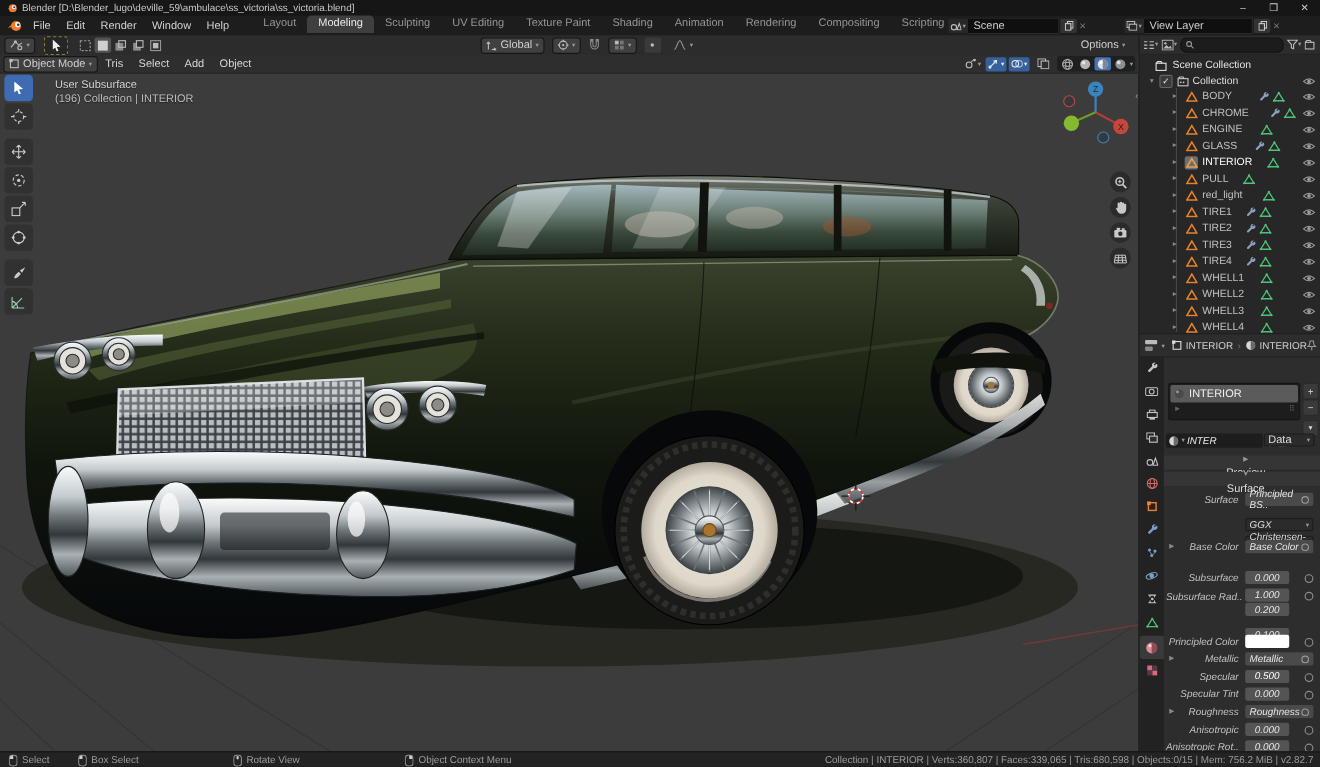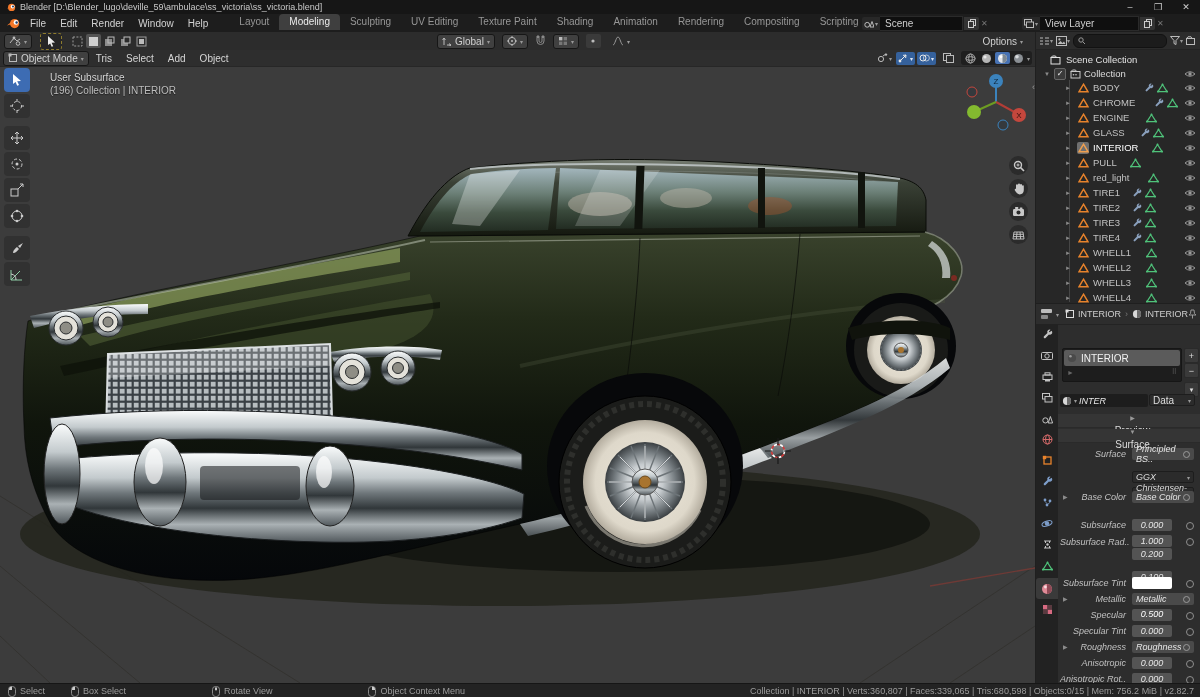--- a/index.html
+++ b/index.html
@@ -1238,21 +1238,21 @@
       <span class="pdot"></span>
     </div>
     <div class="prow" style="top:211px">
       <span class="plabel" style="top:2px">Subsurface Rad..</span>
       <span class="pfield">1.000</span>
       <span class="pfield" style="top:13px">0.200</span>
       <span class="pfield" style="top:36px">0.100</span>
       <span class="pdot"></span>
     </div>
     <div class="prow" style="top:253px">
-      <span class="plabel">Subsurface Tint</span>
+      <span class="plabel">Principled Color</span>
       <span class="pfield" style="background:#ffffff"></span>
       <span class="pdot"></span>
     </div>
     <div class="prow" style="top:269px">
       <span class="pexp">▶</span>
         <span class="plabel">Metallic</span>
       <span class="pbtn">
           <span>Metallic</span>
           <span class="idot"></span>
         </span>

